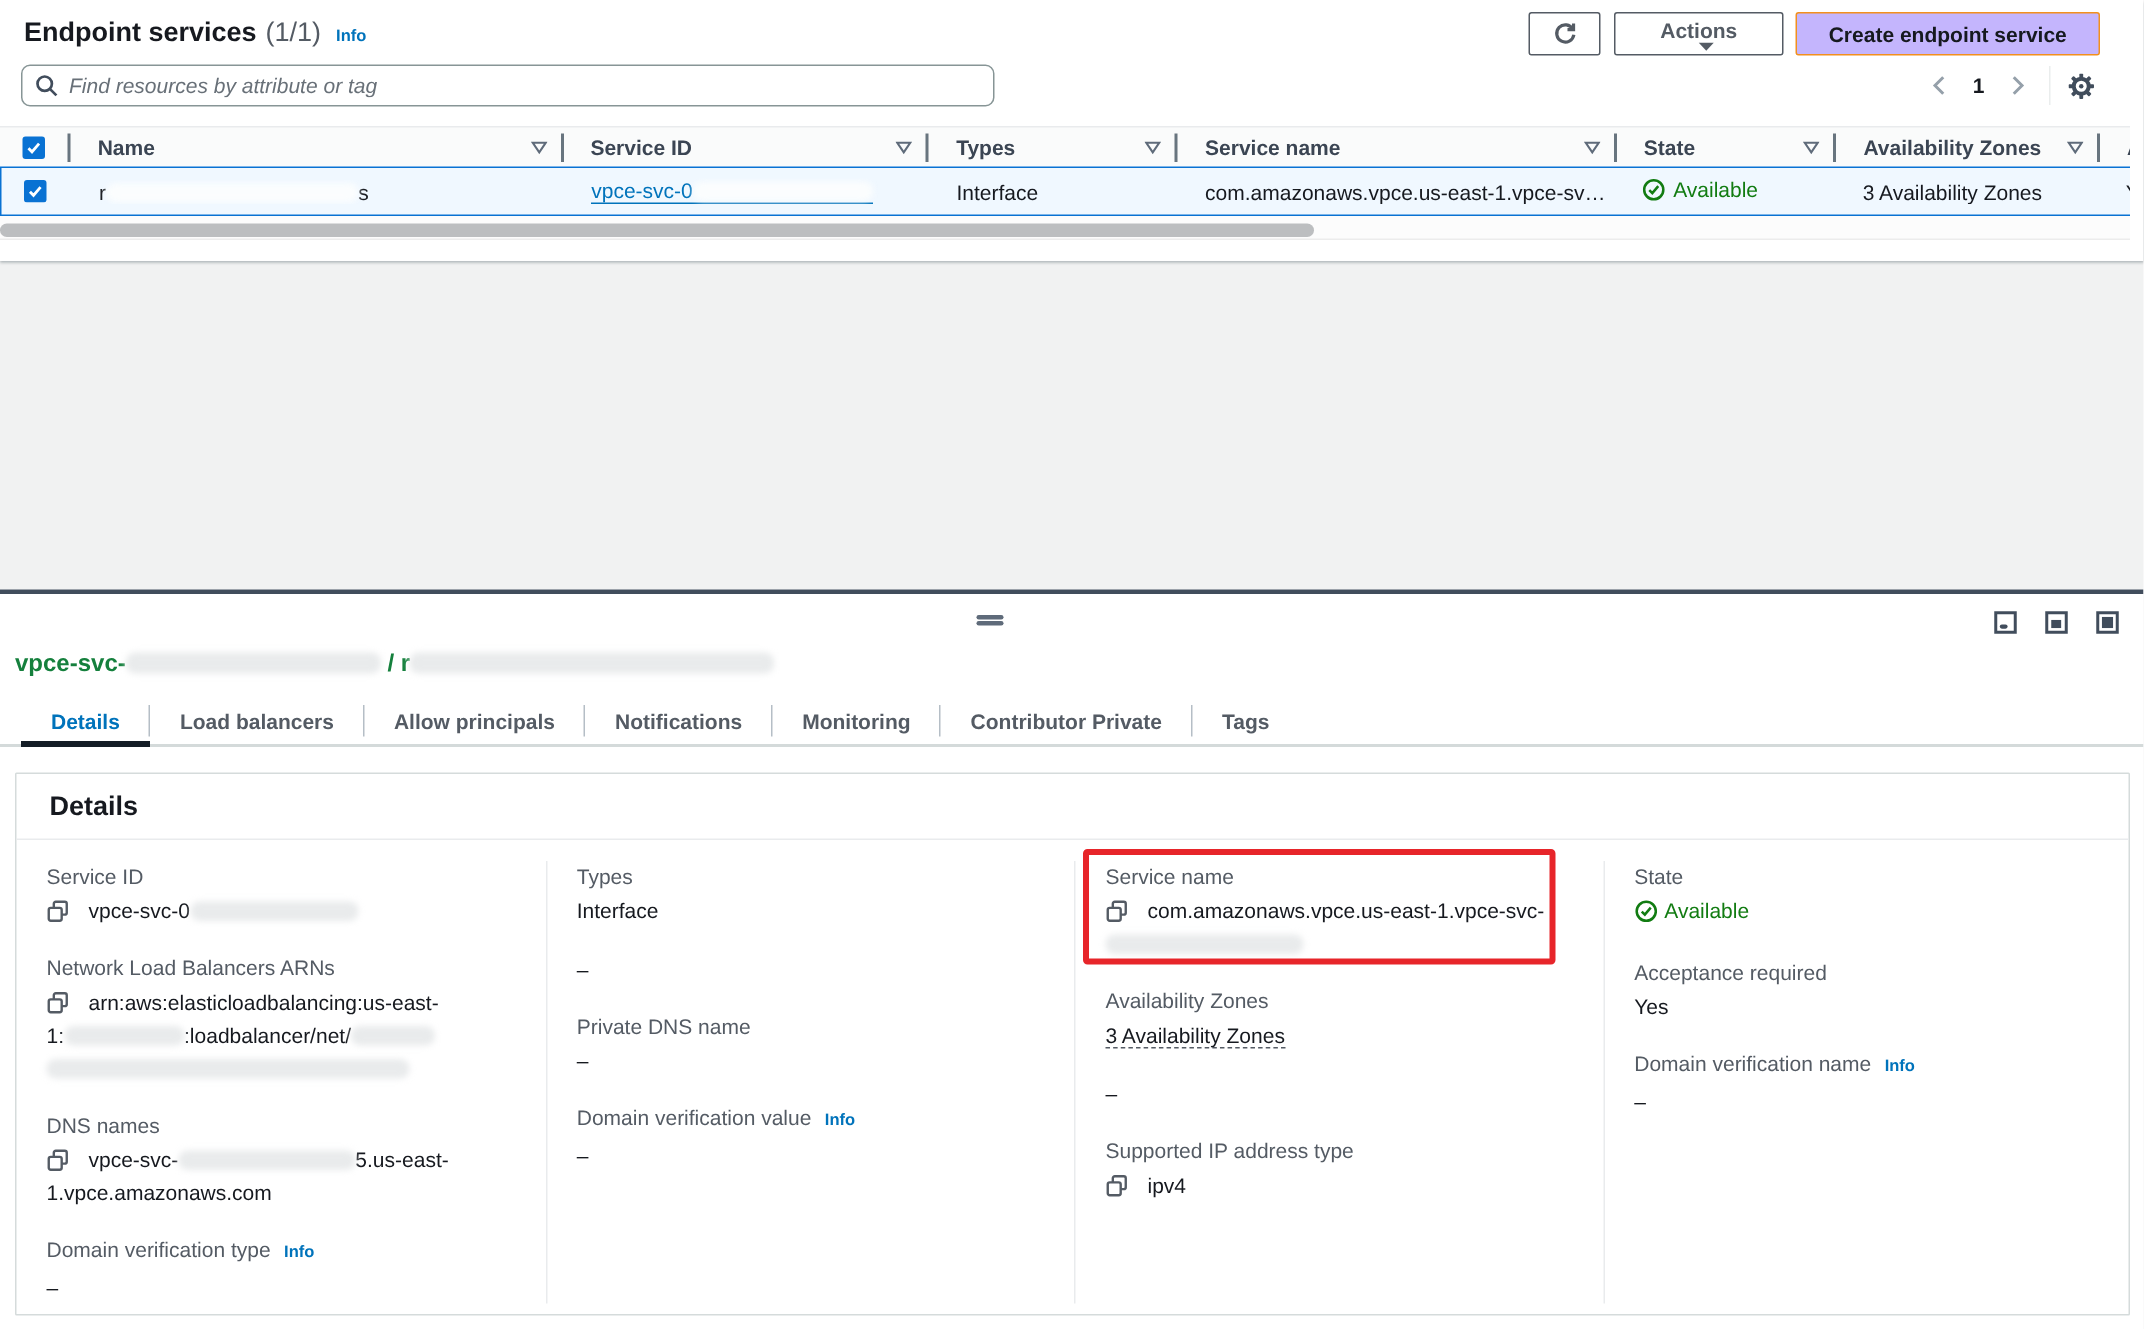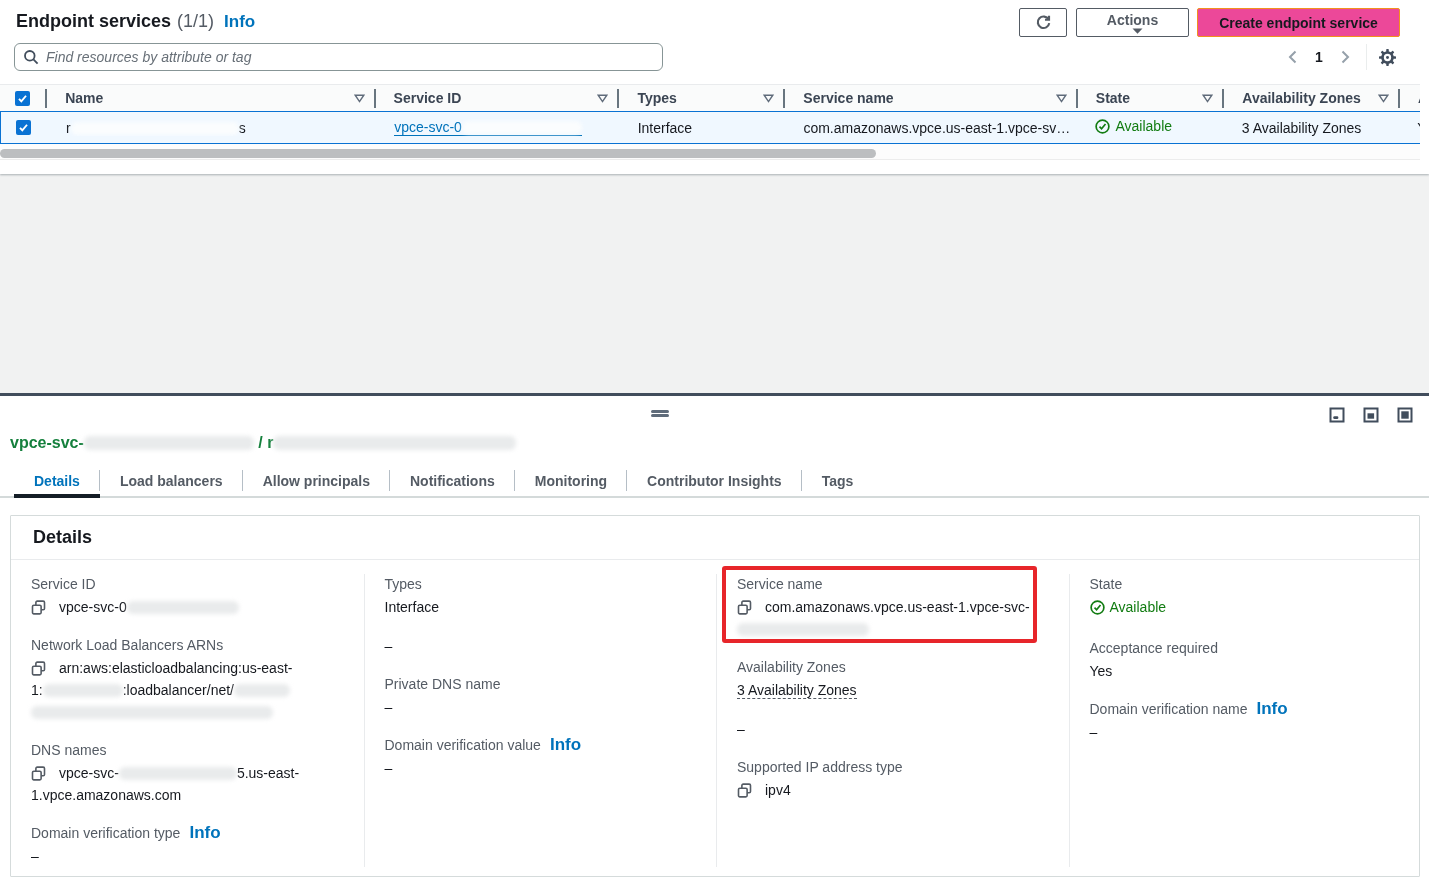--- a/index.html
+++ b/index.html
@@ -14,34 +14,34 @@
 
   
   .top-card {
     position:absolute; left:0; top:0; width:1429px; height:174px;
     background:#ffffff;
     box-shadow:0 1px 2px 0 rgba(0,28,36,.3);
   }
   .page-title-row { position:absolute; left:16px; top:11px; display:flex; align-items:baseline; }
   .page-title { font-size:18px; font-weight:700; color:#16191f; }
   .page-count { font-size:18px; font-weight:400; color:#545b64; margin-left:6px; }
-  .info-link { font-size:17px; font-weight:700; color:#0073bb; margin-left:10px; cursor:pointer; }
+  .info-link { font-size:11px; font-weight:700; color:#0073bb; margin-left:10px; cursor:pointer; }
 
   .header-buttons { position:absolute; top:8px; left:1019px; display:flex; }
   .btn {
     height:29px; border:1px solid #545b64; border-radius:2px; background:#fff;
     font-family:inherit; font-size:14px; font-weight:700; color:#545b64;
     display:flex; align-items:center; justify-content:center; cursor:pointer;
   }
   .btn-refresh { width:48px; }
   .btn-actions { width:113px; margin-left:9px;flex-direction:column; }
   .btn-actions .caret { margin-left:10px; }
   .btn-primary {
     width:203px; margin-left:8px;
-    background:#ec4899; border-color:#f2901e; color:#16191f;
+    background:#c4b5fd; border-color:#f2901e; color:#16191f;
   }
 
   .search-box {
     position:absolute; left:14px; top:43px; width:649px; height:28px;
     border:1px solid #879596; border-radius:6px; background:#fff;
     display:flex; align-items:center; padding:0 8px;
   }
   .search-box input {
     border:none; outline:none; flex:1; font-family:inherit;
     font-size:14px; font-style:italic; color:#4b5563; margin-left:7px; background:transparent;
@@ -377,21 +377,21 @@
     </div>
     <div class="tab">
       <span>Notifications</span>
       <span class="tab-divider"></span>
     </div>
     <div class="tab">
       <span>Monitoring</span>
       <span class="tab-divider"></span>
     </div>
     <div class="tab">
-      <span>Contributor Insights</span>
+      <span>Contributor Private</span>
       <span class="tab-divider"></span>
     </div>
     <div class="tab">
       <span>Tags</span>
     </div>
   </div>
 
   <div class="details-card">
     <div class="card-header">
       <span class="card-title">Details</span>

